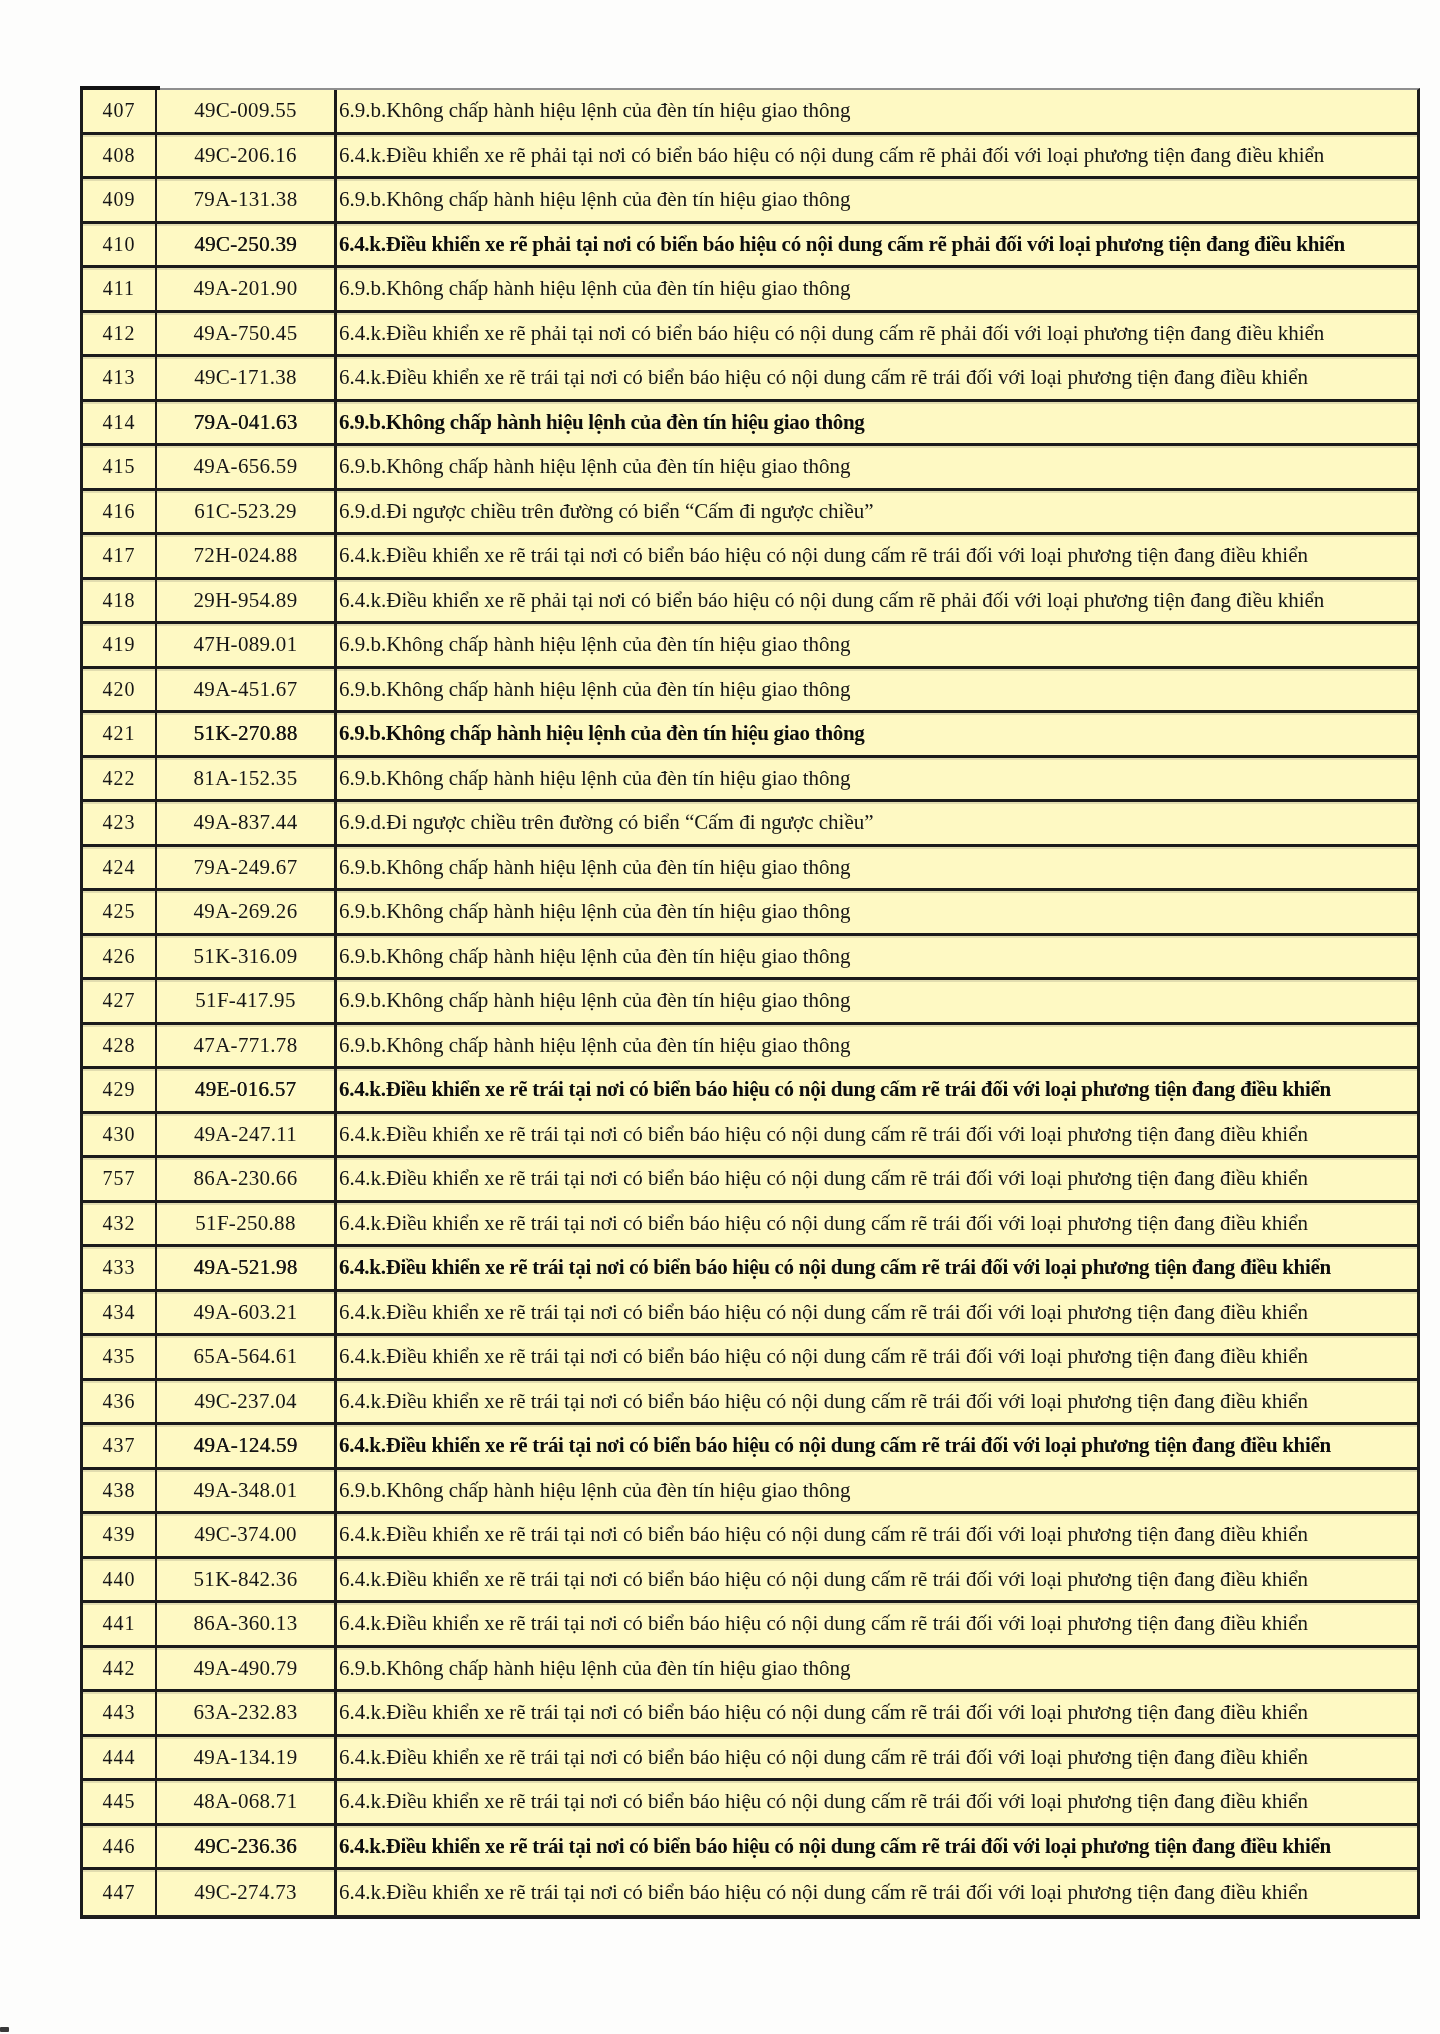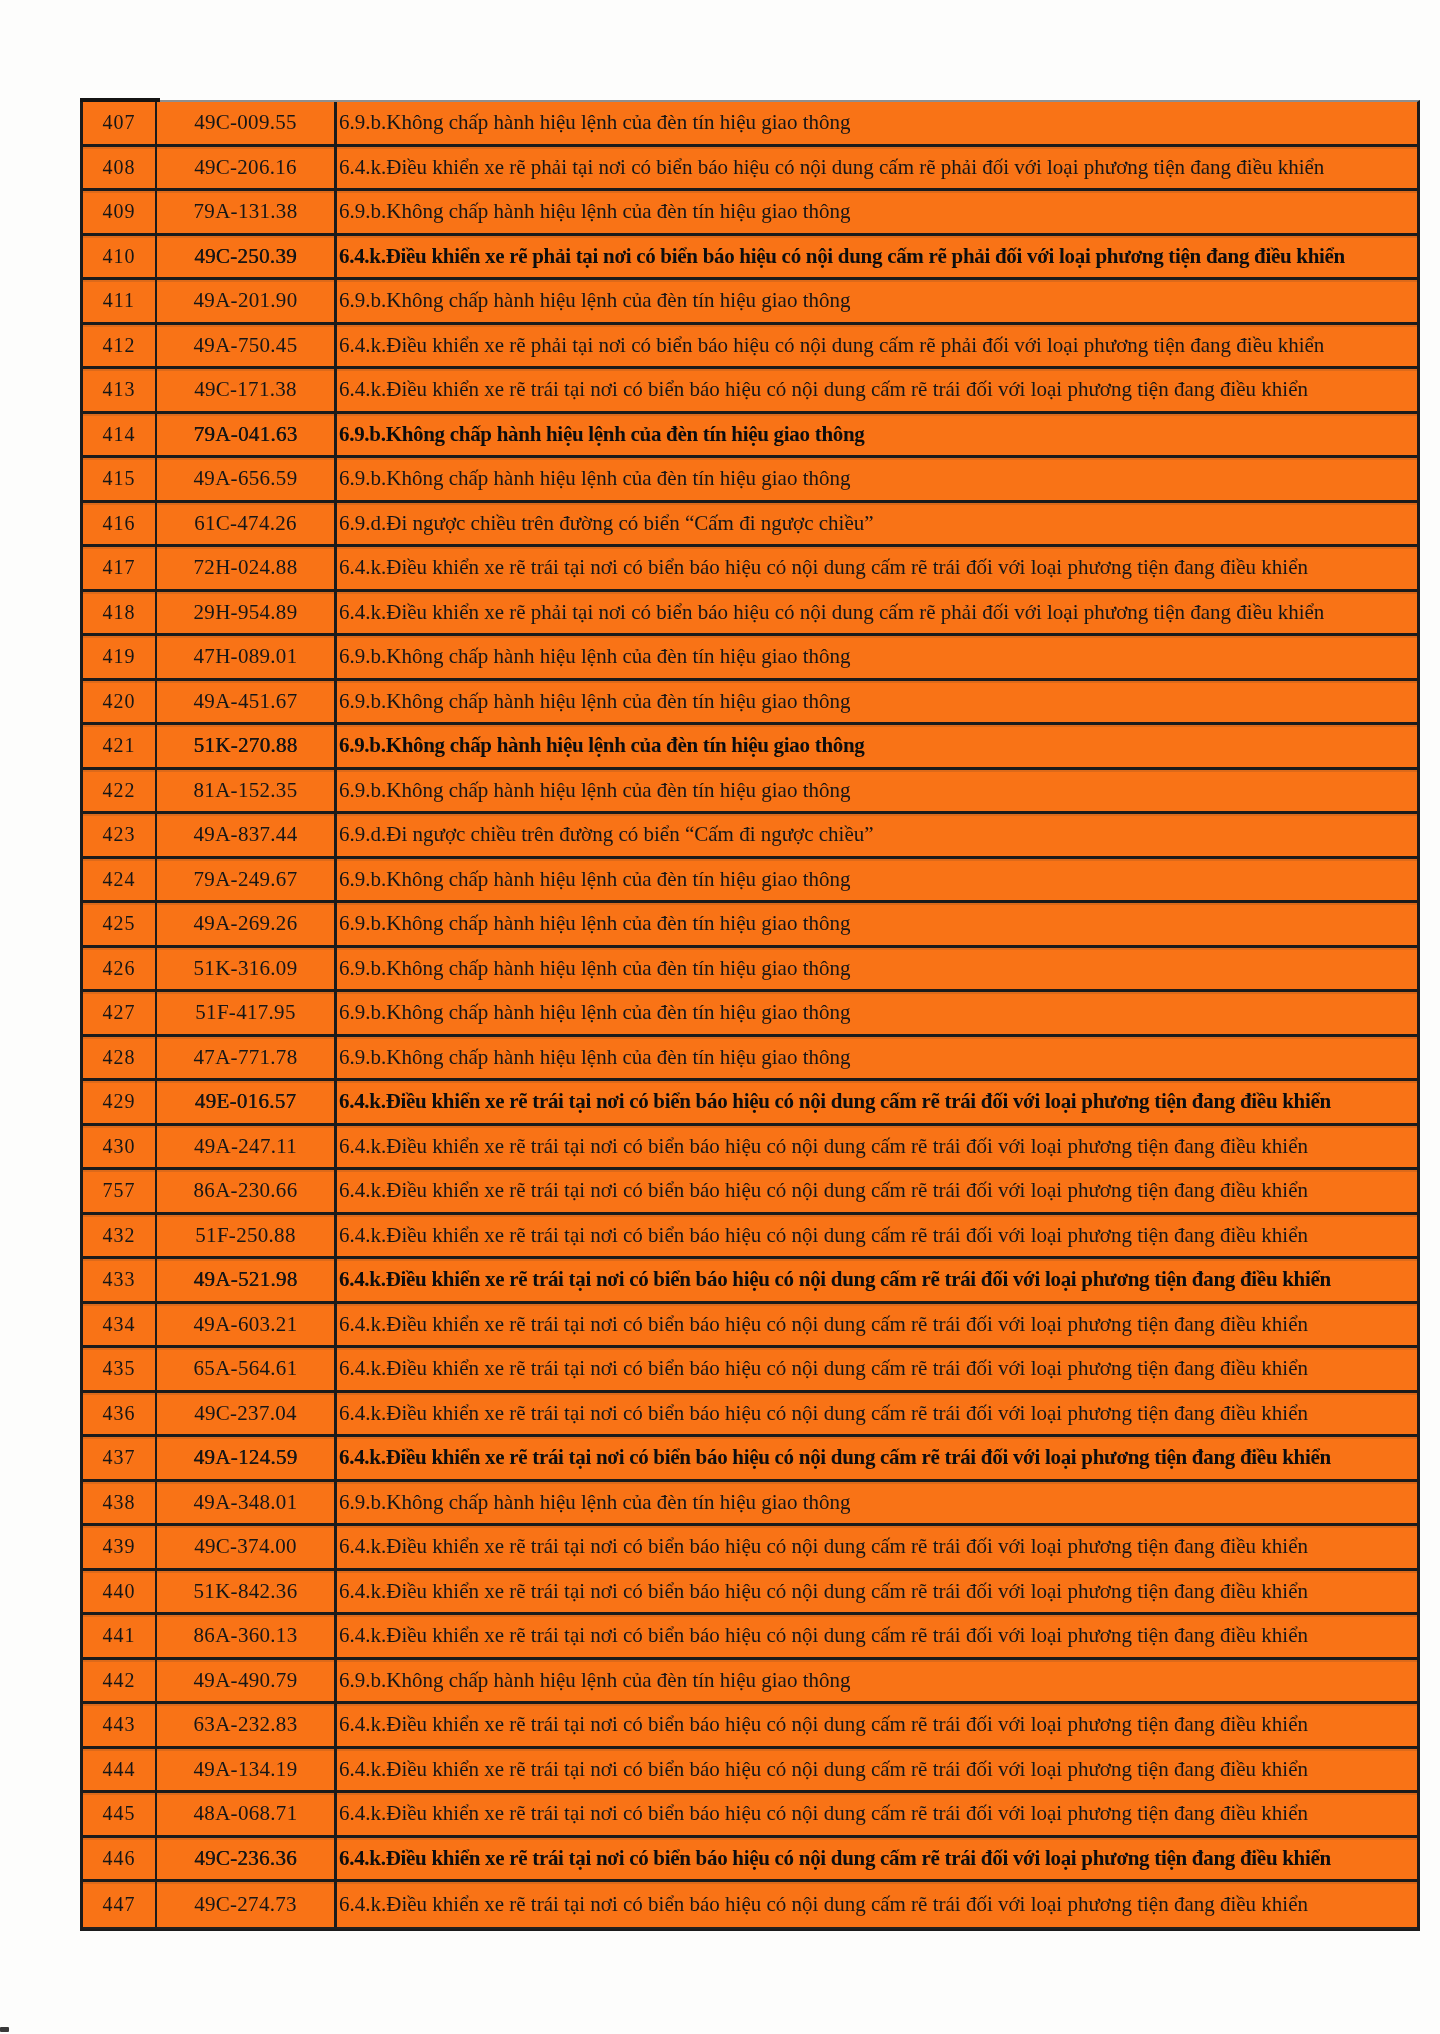--- a/index.html
+++ b/index.html
@@ -14,22 +14,21 @@
   .sheet{position:absolute;inset:0;background:#fdfdfc;}
   .vtable{
     position:absolute;
     left:80px;top:88px;
     width:1340px;
     box-sizing:border-box;
     border-left:3px solid #1c1c1c;
     border-right:3px solid #1c1c1c;
     border-bottom:4px solid #1c1c1c;
     border-top:2px solid #8f8f8f;
-    background:#f97316;
-    margin-top:12px;
+    background:#fef9c3;
   }
   
   .top-cap{
     position:absolute;left:-3px;top:-4px;width:80px;height:4px;
     background:#141414;
   }
   .row{
     display:flex;
     height:44.5px;
     box-sizing:border-box;
@@ -191,21 +190,21 @@
     <div class="c c-desc">
       <span>6.9.b.Không chấp hành hiệu lệnh của đèn tín hiệu giao thông</span>
     </div>
   </div>
 
   <div class="row">
     <div class="c c-no">
       <span>416</span>
     </div>
     <div class="c c-plate">
-      <span>61C-474.26</span>
+      <span>61C-523.29</span>
     </div>
     <div class="c c-desc">
       <span>6.9.d.Đi ngược chiều trên đường có biển “Cấm đi ngược chiều”</span>
     </div>
   </div>
 
   <div class="row">
     <div class="c c-no">
       <span>417</span>
     </div>

